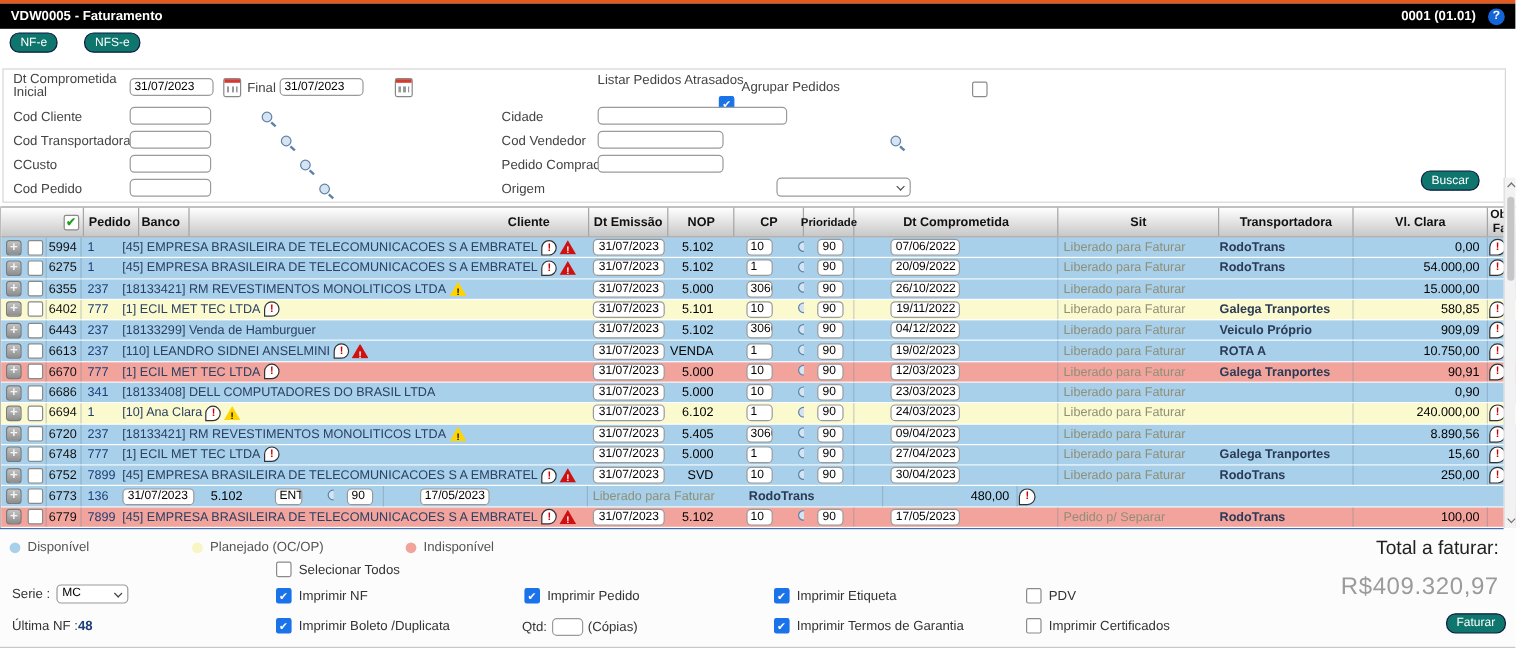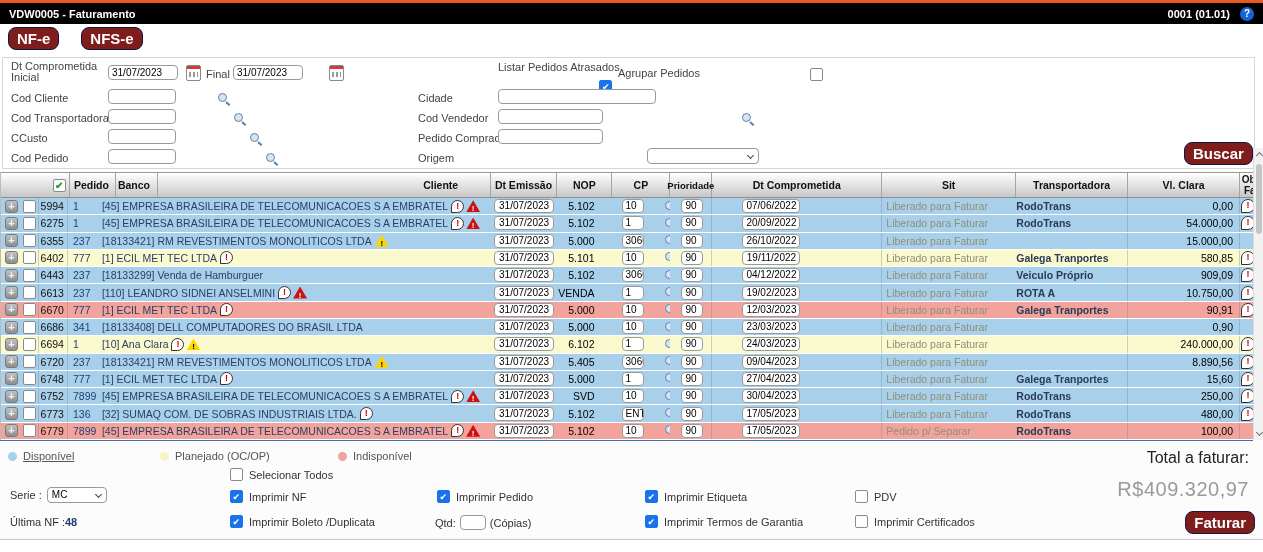--- a/index.html
+++ b/index.html
@@ -7,22 +7,22 @@
        font-family:"Liberation Sans",sans-serif;font-size:11px;color:#333}
   .abs{position:absolute}
   
   #top-stripe{position:absolute;top:0;left:0;right:0;height:3px;background:#E75A1E}
   #title-bar{position:absolute;top:3px;left:0;right:0;height:21px;background:#000;color:#fff;
              display:flex;align-items:center;justify-content:space-between;padding:0 9px;box-sizing:border-box;
              font-weight:bold;font-size:11px}
   #title-right{display:flex;align-items:center;gap:10px}
   .help-ico{width:14px;height:14px;border-radius:50%;background:#1565D8;color:#fff;font-size:10px;
             font-weight:bold;text-align:center;line-height:14px;display:inline-block}
-  .navy-btn{background:#7f1d1d;color:#fff;border:1px solid #0D1A40;border-radius:8px;
-            font-size:15px;font-weight:bold;padding:2px 8px;display:inline-block;cursor:pointer}
+  .navy-btn{background:#0f766e;color:#fff;border:1px solid #0D1A40;border-radius:8px;
+            font-size:10px;font-weight:normal;padding:2px 8px;display:inline-block;cursor:pointer}
   #toolbar{position:absolute;top:27px;left:8px;display:flex;gap:22px}
   
   #filterbox{position:absolute;top:57px;left:2px;width:1253px;height:112px;border:1px solid #D6D6D6;background:#fff;box-sizing:border-box}
   .flabel{position:absolute;font-size:11px;color:#444;white-space:nowrap}
   .inbox{display:inline-block;background:#fff;border:1px solid #9A9A9A;border-radius:4px;height:15px;
          box-sizing:border-box;font-size:10px;line-height:13px;padding:0 3px;overflow:hidden;white-space:nowrap;color:#000;vertical-align:middle}
   .cal{width:13px;height:14px;border:1px solid #888;border-radius:2px;background:#fff;position:relative;display:inline-block}
   .cal::before{content:"";position:absolute;top:0;left:0;right:0;height:3px;background:#D23B2F}
   .cal::after{content:"";position:absolute;left:2px;right:2px;top:6px;height:5px;
               background:repeating-linear-gradient(to right,#999 0 2px,transparent 2px 4px)}
@@ -668,26 +668,20 @@
   </div>
       <div class="tr st-disponivel">
     <span class="td c-exp">
           <span class="expander">+</span>
         </span>
     <span class="td c-chk">
           <span class="cb"></span>
         </span>
     <span class="td c-pedido">6773</span>
     <span class="td c-banco">136</span>
-    <span class="td c-cliente">
-          <span>[32] SUMAQ COM. DE SOBRAS INDUSTRIAIS LTDA.</span>
-          <span style="display:flex;gap:2px;align-items:center">
-            <span class="ci balloon"></span>
-          </span>
-        </span>
     <span class="td c-dtemi">
           <span class="inbox in-dt">31/07/2023</span>
         </span>
     <span class="td c-nop">5.102</span>
     <span class="td c-cp">
           <span class="inbox in-cp">ENT/30</span>
           <span class="mag"></span>
         </span>
     <span class="td c-prio">
           <span class="inbox in-prio">90</span>
@@ -747,21 +741,21 @@
 <div id="blue-line"></div>
 
 <div id="vscroll">
   <span class="chev up"></span>
   <span id="vthumb"></span>
   <span class="chev down"></span>
 </div>
 
 <div id="bottom">
   <div id="legend">
-      <span class="lg-item" style="left: 8px; text-decoration: underline;">
+      <span class="lg-item" style="left: 8px;">
         <span class="lg-dot" style="background: rgb(168, 208, 234);"></span>
         <span>Disponível</span>
       </span>
       <span class="lg-item" style="left: 160px;">
         <span class="lg-dot" style="background: rgb(248, 245, 196);"></span>
         <span>Planejado (OC/OP)</span>
       </span>
       <span class="lg-item" style="left: 338px;">
         <span class="lg-dot" style="background: rgb(242, 164, 156);"></span>
         <span>Indisponível</span>

